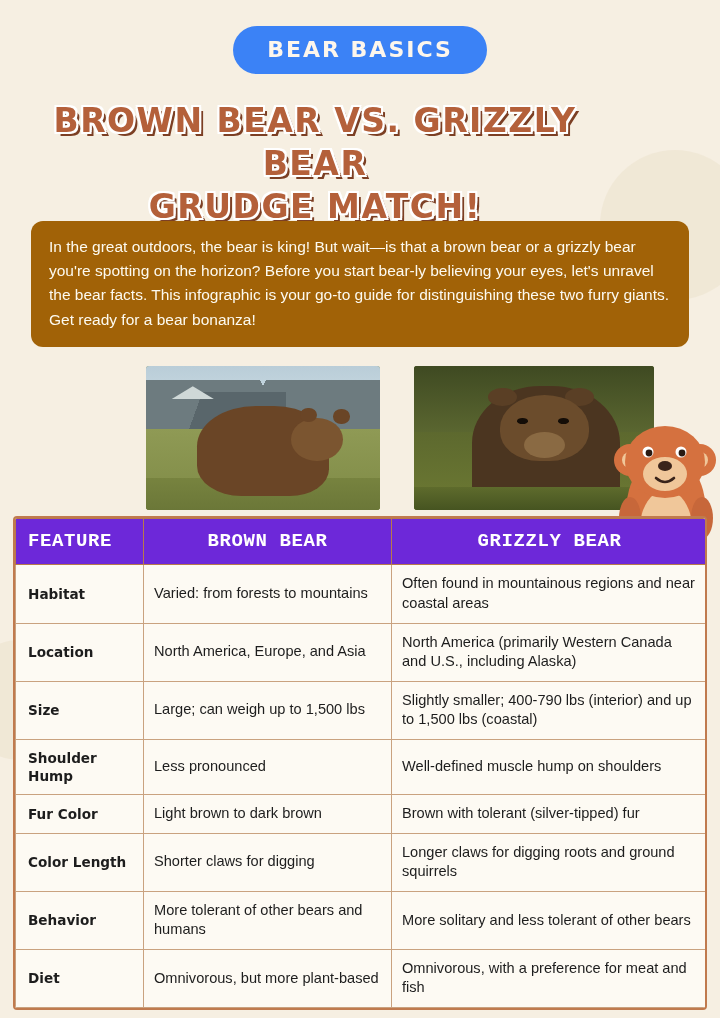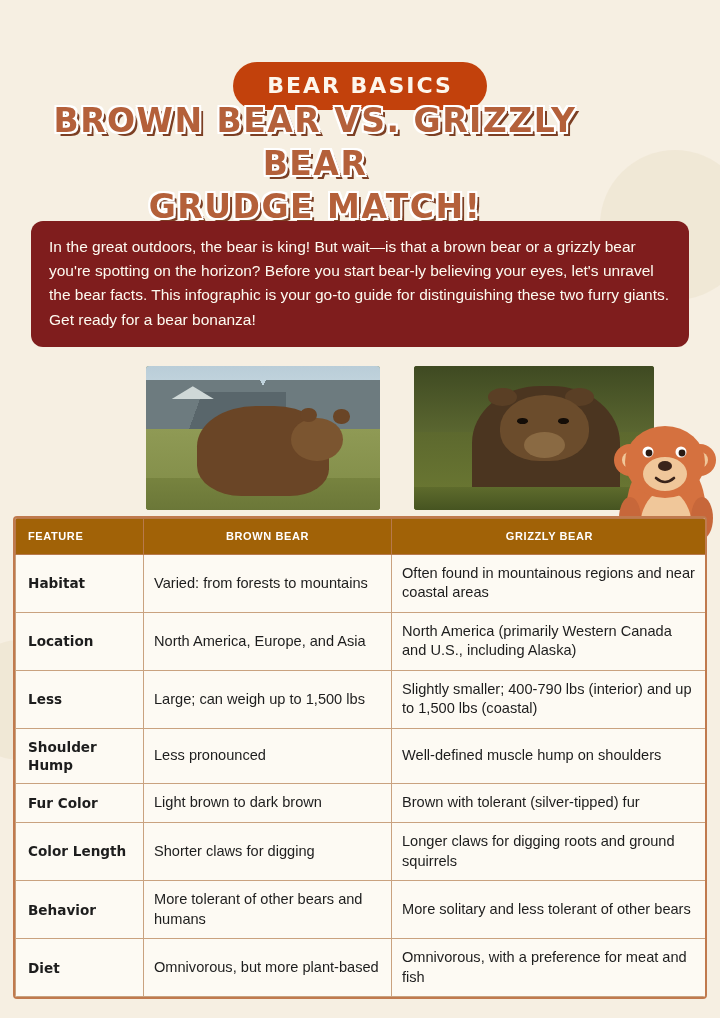--- a/index.html
+++ b/index.html
@@ -23,29 +23,28 @@
     opacity: .8;
     pointer-events: none;
   }
 
   
   .badge-wrap {
     position: absolute; top: 26px; left: 0; width: 720px;
     display: flex; justify-content: center;
   }
   .badge {
-    background: #c2410c;
+    background: #3b82f6;
     color: #fdf6ec;
     border-radius: 26px;
     padding: 11px 34px 12px;
     font-size: 22px;
     font-weight: bold;
     letter-spacing: 2px;
     font-family: "DejaVu Sans", sans-serif;
-    margin-top: 36px;
   }
 
   
   .title {
     position: absolute; top: 100px; left: 0; width: 630px;
     text-align: center;
     font-family: "DejaVu Sans", sans-serif;
     font-weight: bold;
     font-size: 33px;
     letter-spacing: 1.5px;
@@ -57,21 +56,21 @@
        2px 2px 0 #ffffff, -2px 2px 0 #ffffff, 2px -2px 0 #ffffff, -2px -2px 0 #ffffff,
        4px 4px 0 #7c3f24;
   }
   .title .l2 { display:block; }
 
   
   .intro {
     position: absolute;
     top: 221px; left: 31px;
     width: 658px;
-    background: #7f1d1d;
+    background: #a16207;
     color: #fdfaf0;
     border-radius: 12px;
     padding: 14px 18px 15px;
     font-size: 15.5px;
     line-height: 1.56;
   }
 
   
   .photos { position: absolute; top: 366px; left: 0; width: 720px; height: 148px; }
   .photo {
@@ -142,25 +141,25 @@
     overflow: hidden;
   }
   table { border-collapse: collapse; width: 100%; table-layout: fixed; }
   th, td {
     border: 1px solid #c9a27f;
     vertical-align: middle;
     font-size: 14.6px;
     line-height: 1.34;
   }
   thead th {
-    background: #a16207;
+    background: #6d28d9;
     color: #ffffff;
-    font-family: Liberation Sans, sans-serif;
+    font-family: Liberation Mono, monospace;
     font-weight: bold;
-    font-size: 11px;
+    font-size: 19px;
     letter-spacing: .6px;
     padding: 10px 6px;
     text-align: center;
     border-color: #b8794b;
   }
   thead th.first { text-align: left; padding-left: 12px; }
   col.c1 { width: 128px; }
   col.c2 { width: 248px; }
   col.c3 { width: 316px; }
   td.feat {
@@ -266,21 +265,21 @@
           <td class="feat">Habitat</td>
           <td class="val">Varied: from forests to mountains</td>
           <td class="val">Often found in mountainous regions and near coastal areas</td>
         </tr>
         <tr>
           <td class="feat">Location</td>
           <td class="val">North America, Europe, and Asia</td>
           <td class="val">North America (primarily Western Canada and U.S., including Alaska)</td>
         </tr>
         <tr>
-          <td class="feat">Less</td>
+          <td class="feat">Size</td>
           <td class="val">Large; can weigh up to 1,500 lbs</td>
           <td class="val">Slightly smaller; 400-790 lbs (interior) and up to 1,500 lbs (coastal)</td>
         </tr>
         <tr>
           <td class="feat">Shoulder Hump</td>
           <td class="val">Less pronounced</td>
           <td class="val">Well-defined muscle hump on shoulders</td>
         </tr>
         <tr>
           <td class="feat">Fur Color</td>

